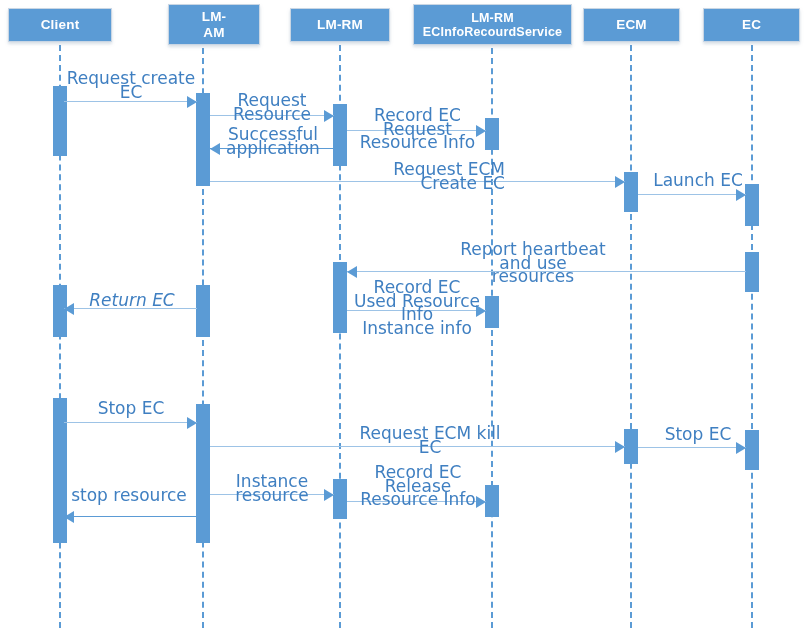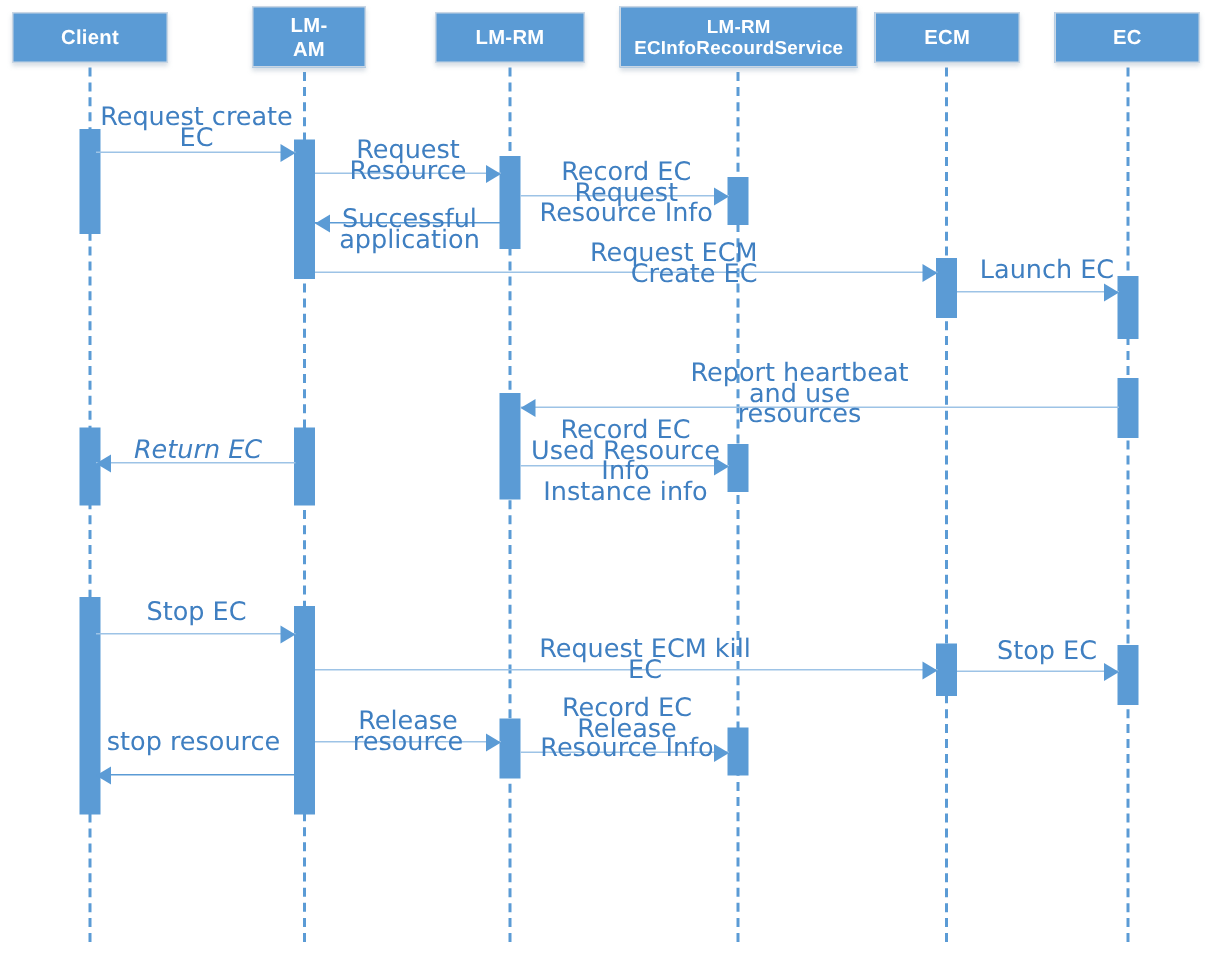--- a/index.html
+++ b/index.html
@@ -112,21 +112,21 @@
 EC</div>
       <div class="msg thin" style="left: 210px; top: 115px; width: 124px;"></div>
       <div class="arrowhead right" style="top: 110px; left: 324px;"></div>
       <div class="msg-label" style="left: 210px; top: 94px; width: 124px;">Request Resource</div>
       <div class="msg thin" style="left: 347px; top: 130px; width: 139px;"></div>
       <div class="arrowhead right" style="top: 125px; left: 476px;"></div>
       <div class="msg-label" style="left: 345px; top: 109px; width: 145px;">Record EC
 Request Resource Info</div>
       <div class="msg" style="left: 210px; top: 148px; width: 124px;"></div>
       <div class="arrowhead left" style="top: 143px; left: 210px;"></div>
-      <div class="msg-label" style="left: 212px; top: 140px; width: 122px;">Successful
+      <div class="msg-label" style="left: 212px; top: 128px; width: 122px;">Successful
 application</div>
       <div class="msg thin" style="left: 210px; top: 181px; width: 415px;"></div>
       <div class="arrowhead right" style="top: 176px; left: 615px;"></div>
       <div class="msg-label" style="left: 355px; top: 163px; width: 150px; text-align: right;">Request ECM Create EC</div>
       <div class="msg thin" style="left: 638px; top: 194px; width: 108px;"></div>
       <div class="arrowhead right" style="top: 189px; left: 736px;"></div>
       <div class="msg-label" style="left: 650px; top: 174px; width: 96px;">Launch EC</div>
       <div class="msg thin" style="left: 347px; top: 271px; width: 399px;"></div>
       <div class="arrowhead left" style="top: 266px; left: 347px;"></div>
       <div class="msg-label" style="left: 443px; top: 243px; width: 180px;">Report heartbeat and use
@@ -143,36 +143,36 @@
       <div class="arrowhead right" style="top: 417px; left: 187px;"></div>
       <div class="msg-label" style="left: 66px; top: 402px; width: 130px;">Stop EC</div>
       <div class="msg thin" style="left: 210px; top: 446px; width: 415px;"></div>
       <div class="arrowhead right" style="top: 441px; left: 615px;"></div>
       <div class="msg-label" style="left: 355px; top: 427px; width: 150px;">Request ECM kill EC</div>
       <div class="msg thin" style="left: 638px; top: 447px; width: 108px;"></div>
       <div class="arrowhead right" style="top: 442px; left: 736px;"></div>
       <div class="msg-label" style="left: 650px; top: 428px; width: 96px;">Stop EC</div>
       <div class="msg thin" style="left: 210px; top: 494px; width: 124px;"></div>
       <div class="arrowhead right" style="top: 489px; left: 324px;"></div>
-      <div class="msg-label" style="left: 208px; top: 475px; width: 128px;">Release resource</div>
+      <div class="msg-label" style="left: 208px; top: 475px; width: 128px;">Instance resource</div>
       <div class="msg thin" style="left: 347px; top: 501px; width: 139px;"></div>
       <div class="arrowhead right" style="top: 496px; left: 476px;"></div>
       <div class="msg-label" style="left: 344px; top: 466px; width: 148px;">Record EC
 Release Resource Info</div>
       <div class="msg" style="left: 64px; top: 516px; width: 133px;"></div>
       <div class="arrowhead left" style="top: 511px; left: 64px;"></div>
       <div class="msg-label" style="left: 62px; top: 489px; width: 134px;">stop resource</div>
     </div>
   <div id="actors-layer">
       <div class="actor-box" style="left: 8px; top: 8px; width: 104px; height: 34px; font-size: 13.5px;">
         <div>
           <span>Client</span>
         </div>
       </div>
-      <div class="actor-box" style="left: 168px; top: 4px; width: 76px; height: 41px; font-size: 13.5px;">
+      <div class="actor-box" style="left: 168px; top: 4px; width: 92px; height: 41px; font-size: 13.5px;">
         <div>
           <span>LM-</span>
           <span>AM</span>
         </div>
       </div>
       <div class="actor-box" style="left: 290px; top: 8px; width: 100px; height: 34px; font-size: 13.5px;">
         <div>
           <span>LM-RM</span>
         </div>
       </div>

